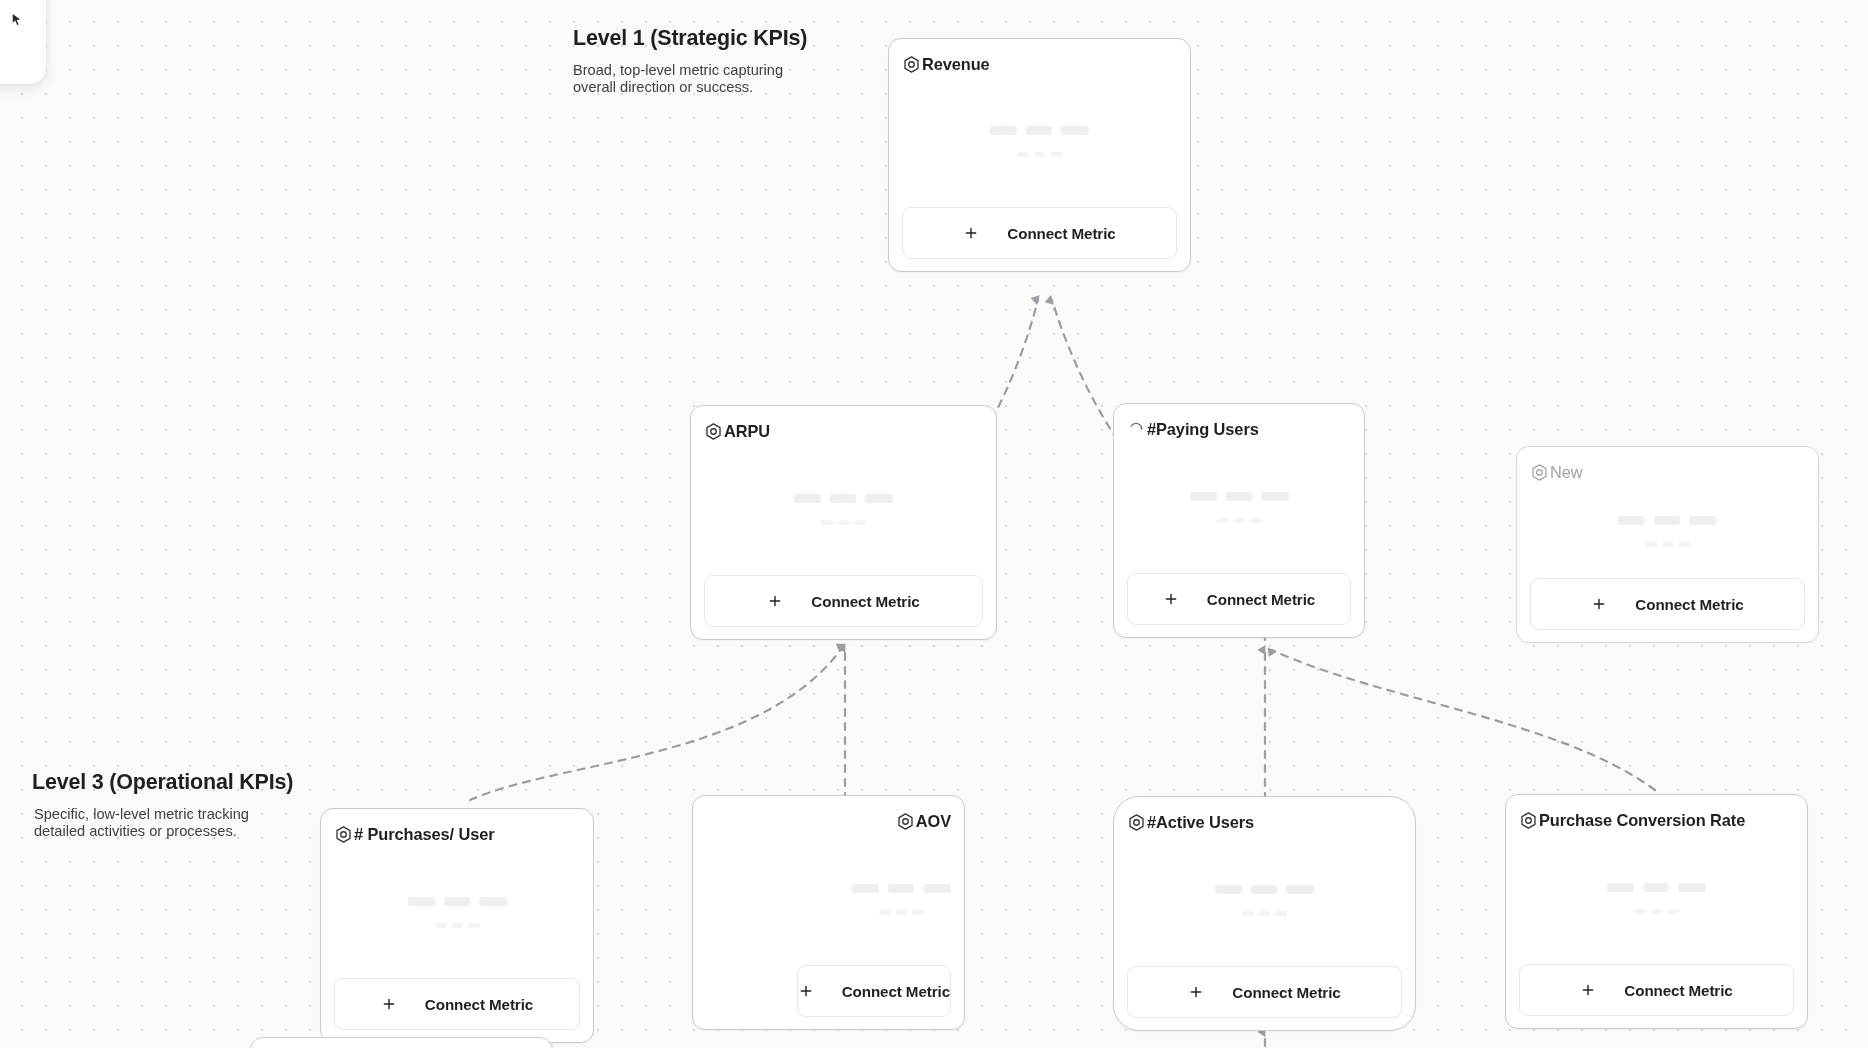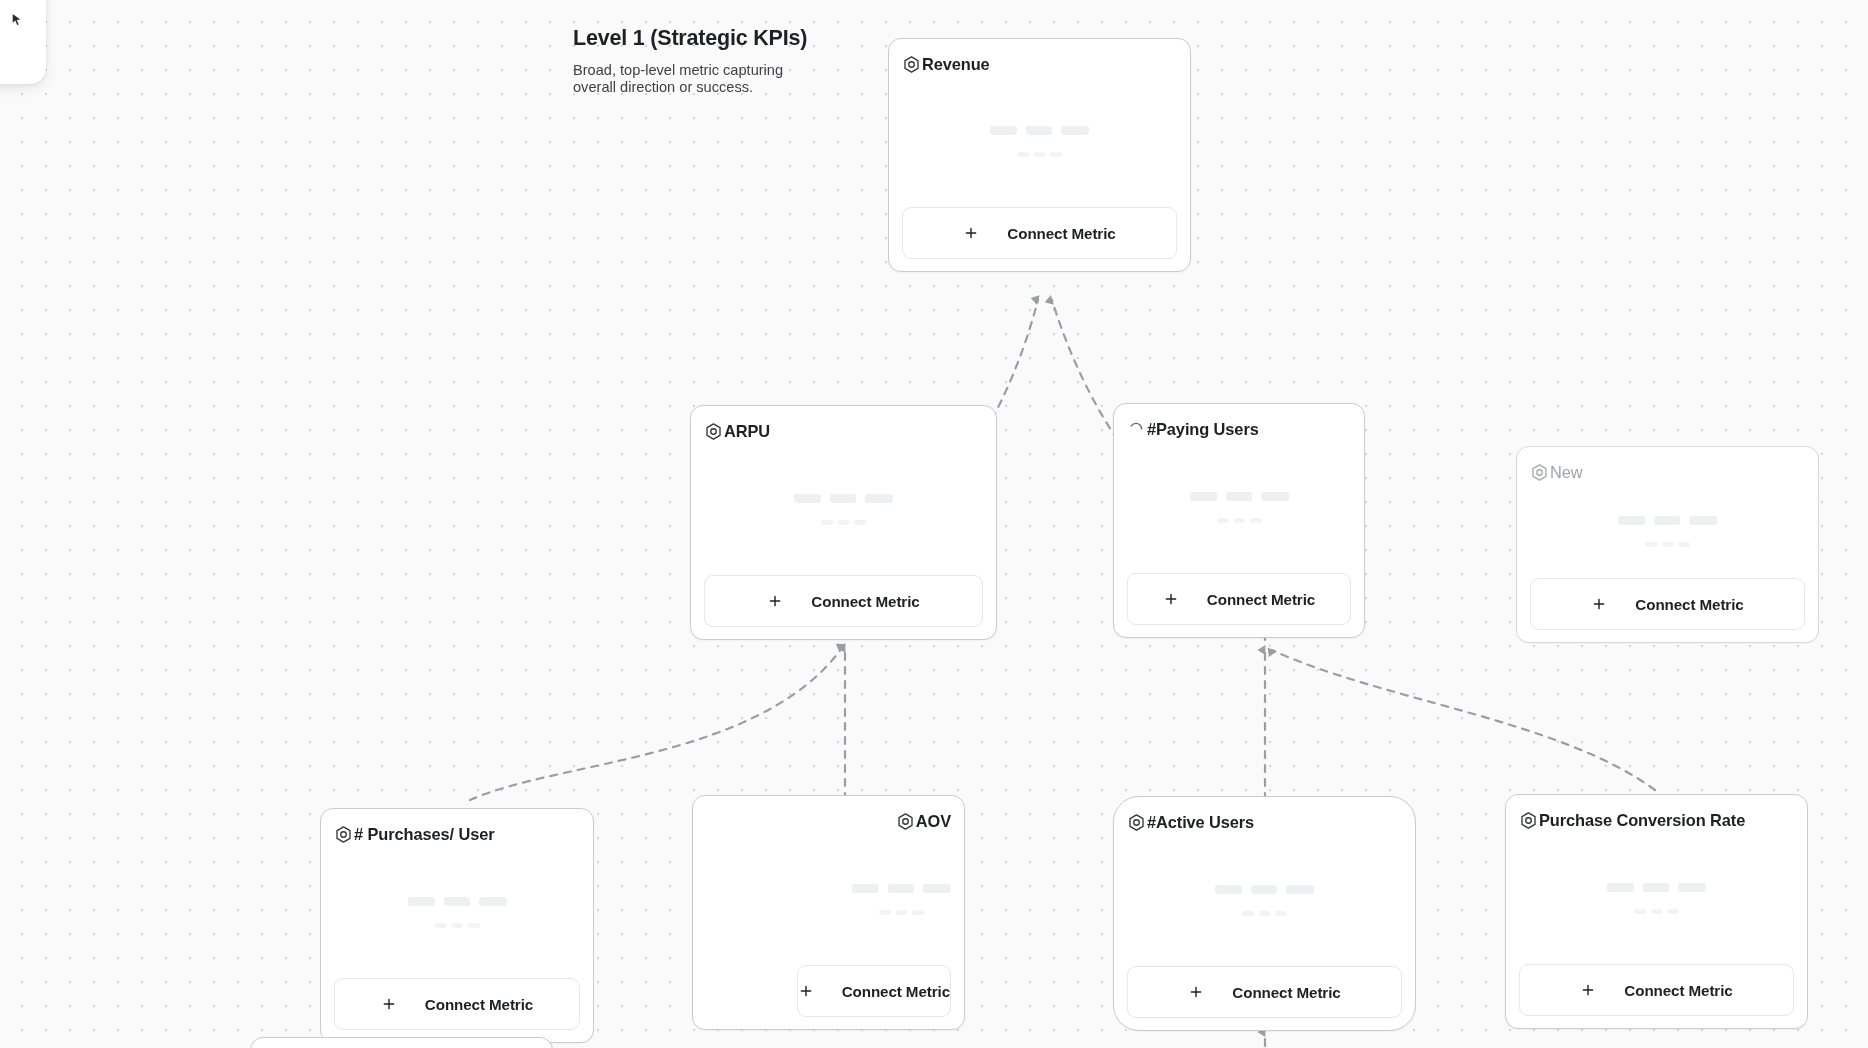--- a/index.html
+++ b/index.html
@@ -134,20 +134,24 @@
       </svg>
     </span>
   </div>
 
   <div class="level-label" style="left:573px; top:26px;">
     <div class="level-title">Level 1 (Strategic KPIs)</div>
     <div class="level-desc">Broad, top-level metric capturing overall direction or success.</div>
   </div>
 
 
+  <div class="level-label" style="left:32px; top:770px;">
+    <div class="level-title">Level 3 (Operational KPIs)</div>
+    <div class="level-desc" style="margin-left:2px;">Specific, low-level metric tracking detailed activities or processes.</div>
+  </div>
 
   <div class="card" style="left:888px; top:38px; width:303px; height:234px;">
     <div class="card-head">
       <span class="card-icon">
         <svg viewBox="0 0 24 24" width="19" height="19" fill="none" stroke="currentColor" stroke-width="1.7" stroke-linejoin="round">
           <path d="M12 2.3 20.2 7v10L12 21.7 3.8 17V7z"></path>
           <circle cx="12" cy="12" r="3.5"></circle>
         </svg>
       </span>
       <span class="card-title">Revenue</span>

